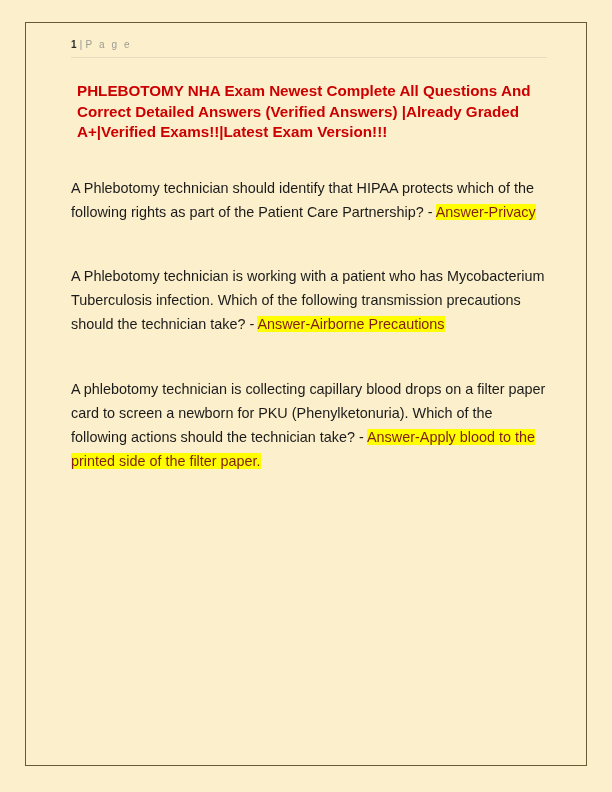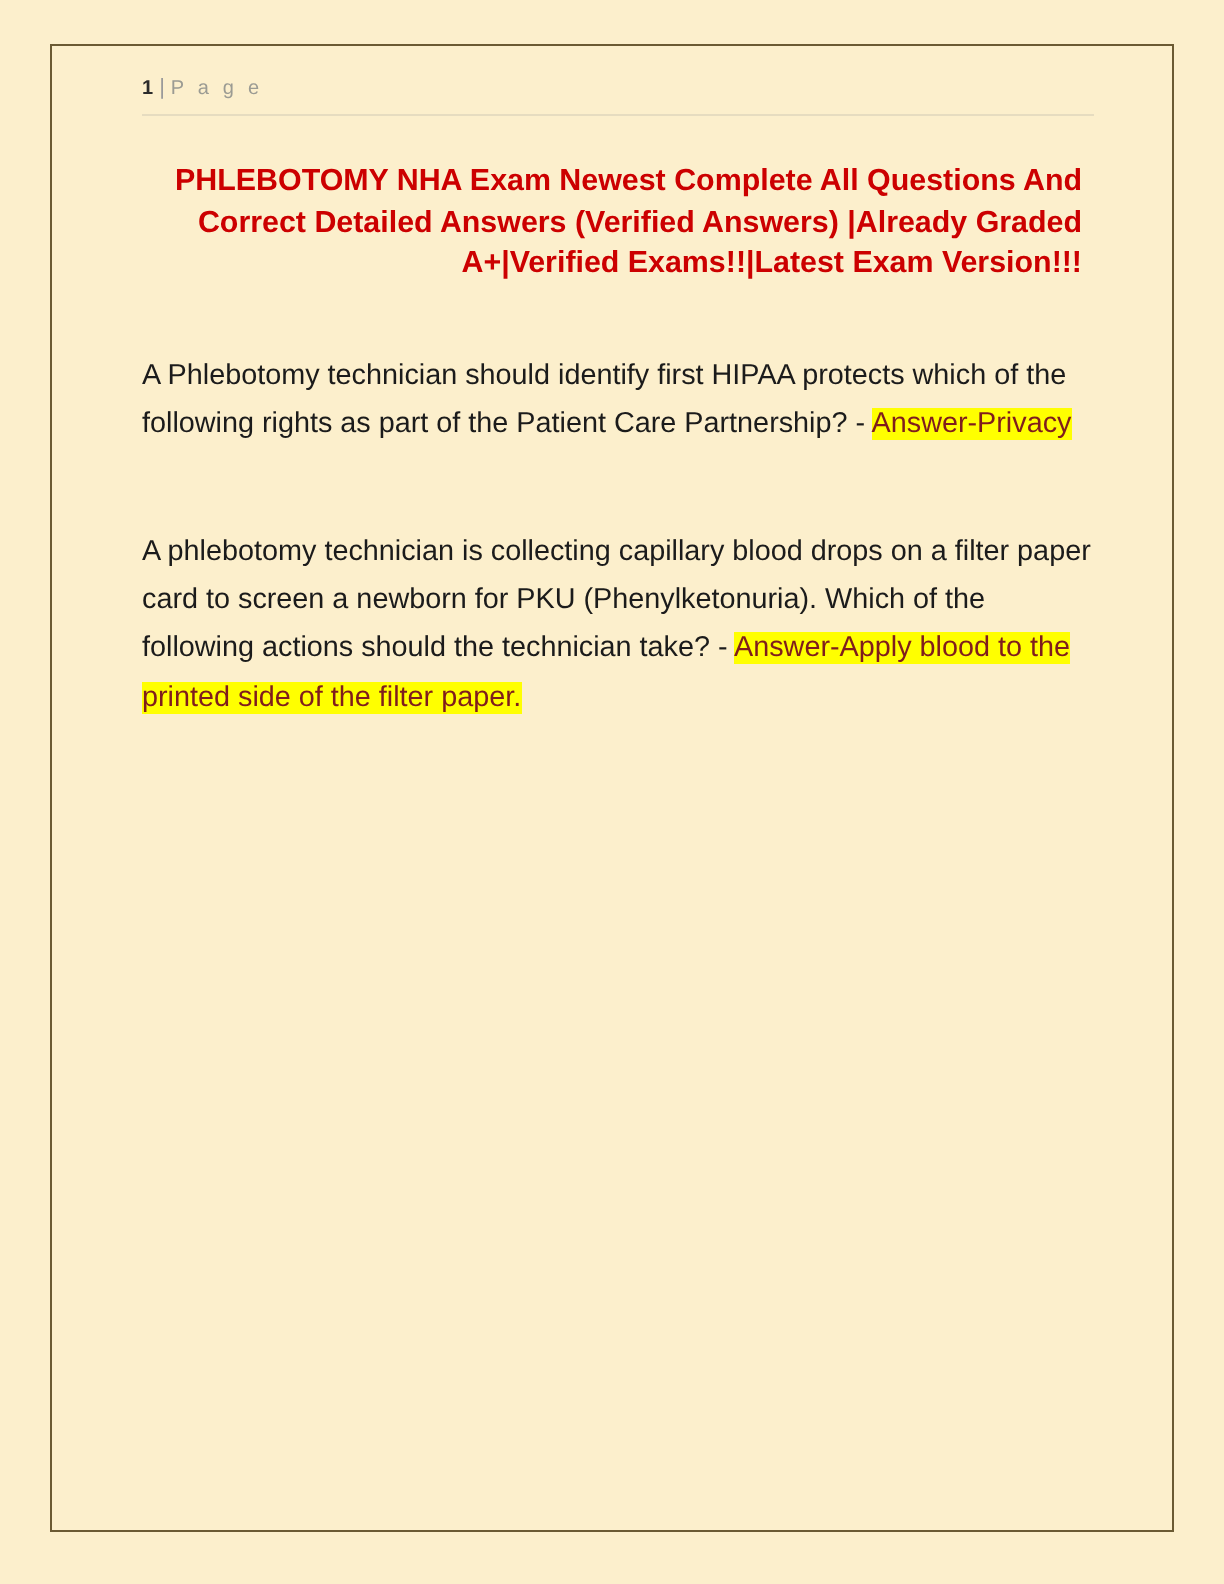--- a/index.html
+++ b/index.html
@@ -61,21 +61,21 @@
     margin-top: 2px;
   }
 
   
   .doc-title {
     margin-top: 23px;
     color: #cc0000;
     font-weight: bold;
     font-size: 15.2px;
     line-height: 20.5px;
-    text-align: right;
+    text-align: left;
     padding: 0 6px;
   }
 
   
   .qa-list {
     margin-top: 33px;
   }
   .qa-block {
     font-size: 14.4px;
     line-height: 24.2px;
@@ -104,24 +104,27 @@
       <span class="hdr-sep">|</span>
       <span class="hdr-pageword">P a g e</span>
     </div>
     <div class="hdr-rule"></div>
 
     <div class="doc-title">PHLEBOTOMY NHA Exam Newest Complete All Questions And Correct Detailed Answers (Verified Answers) |Already Graded A+|Verified Exams!!|Latest Exam Version!!!</div>
 
     <div class="qa-list">
 
       <p class="qa-block">
-        <span>A Phlebotomy technician should identify first HIPAA protects which of the following rights as part of the Patient Care Partnership? - </span><span class="hl">Answer-Privacy</span>
+        <span>A Phlebotomy technician should identify that HIPAA protects which of the following rights as part of the Patient Care Partnership? - </span><span class="hl">Answer-Privacy</span>
       </p>
 
 
+      <p class="qa-block">
+        <span>A Phlebotomy technician is working with a patient who has Mycobacterium Tuberculosis infection. Which of the following transmission precautions should the technician take? - </span><span class="hl">Answer-Airborne Precautions</span>
+      </p>
 
       <p class="qa-block">
         <span>A phlebotomy technician is collecting capillary blood drops on a filter paper card to screen a newborn for PKU (Phenylketonuria). Which of the following actions should the technician take? - </span><span class="hl">Answer-Apply blood to the printed side of the filter paper.</span>
       </p>
 
     </div>
   </div>
 </div>
 
 </body></html>

